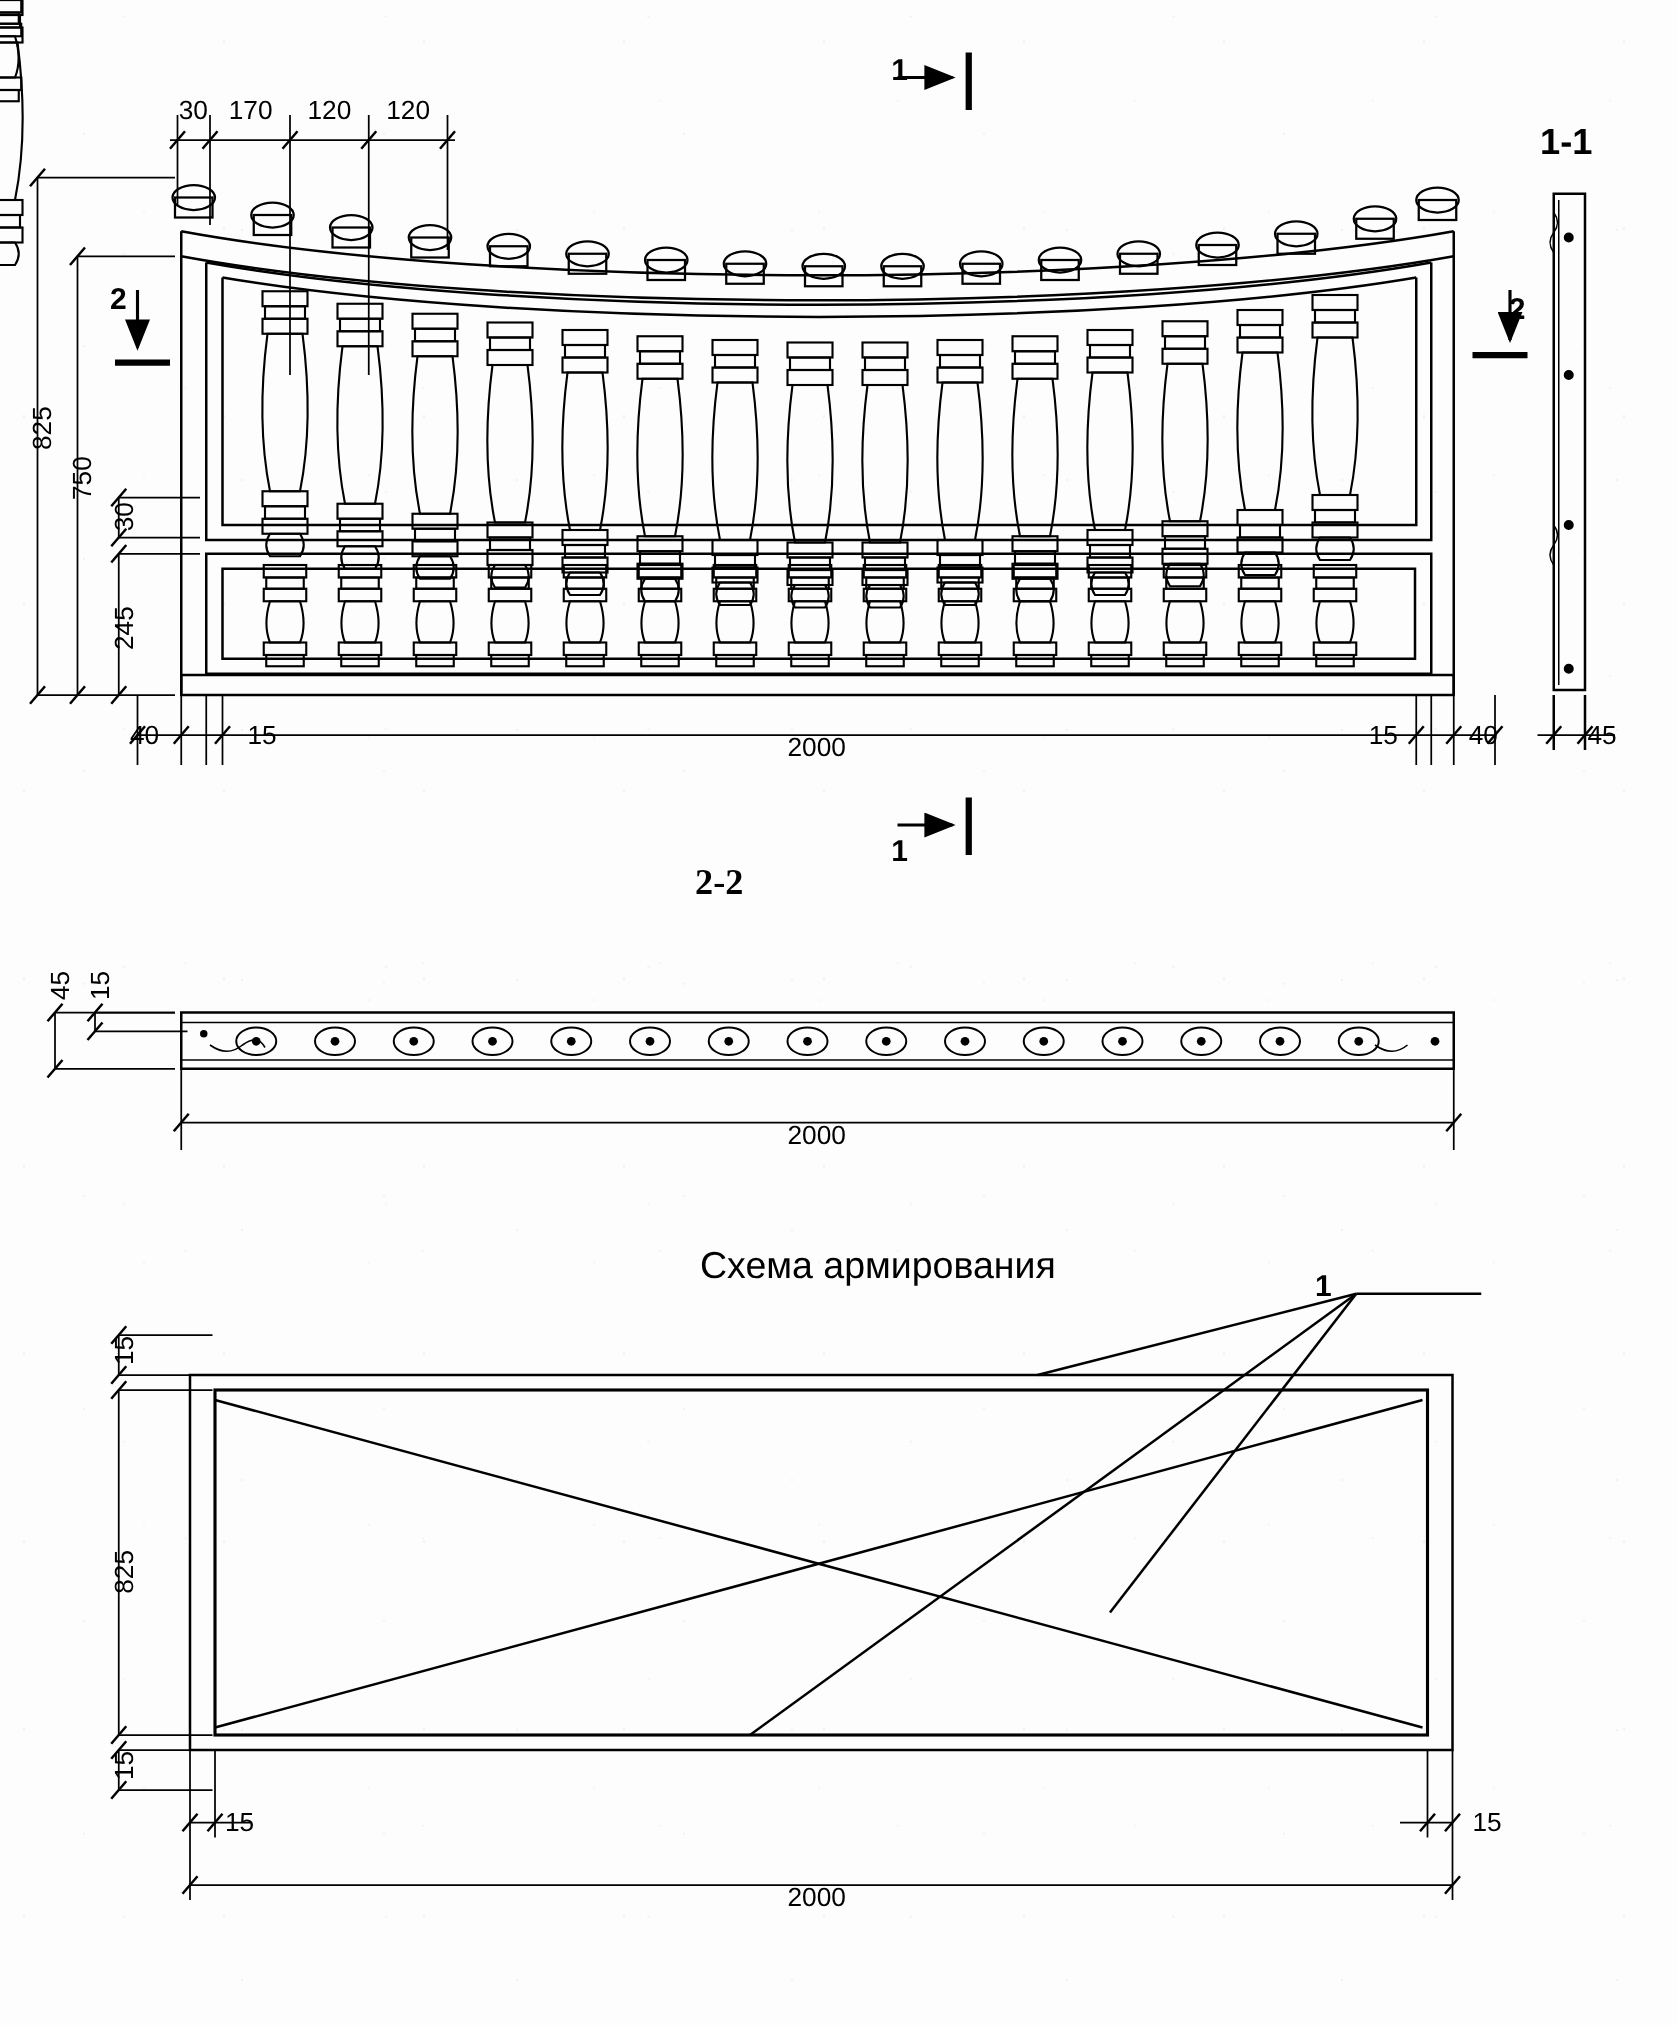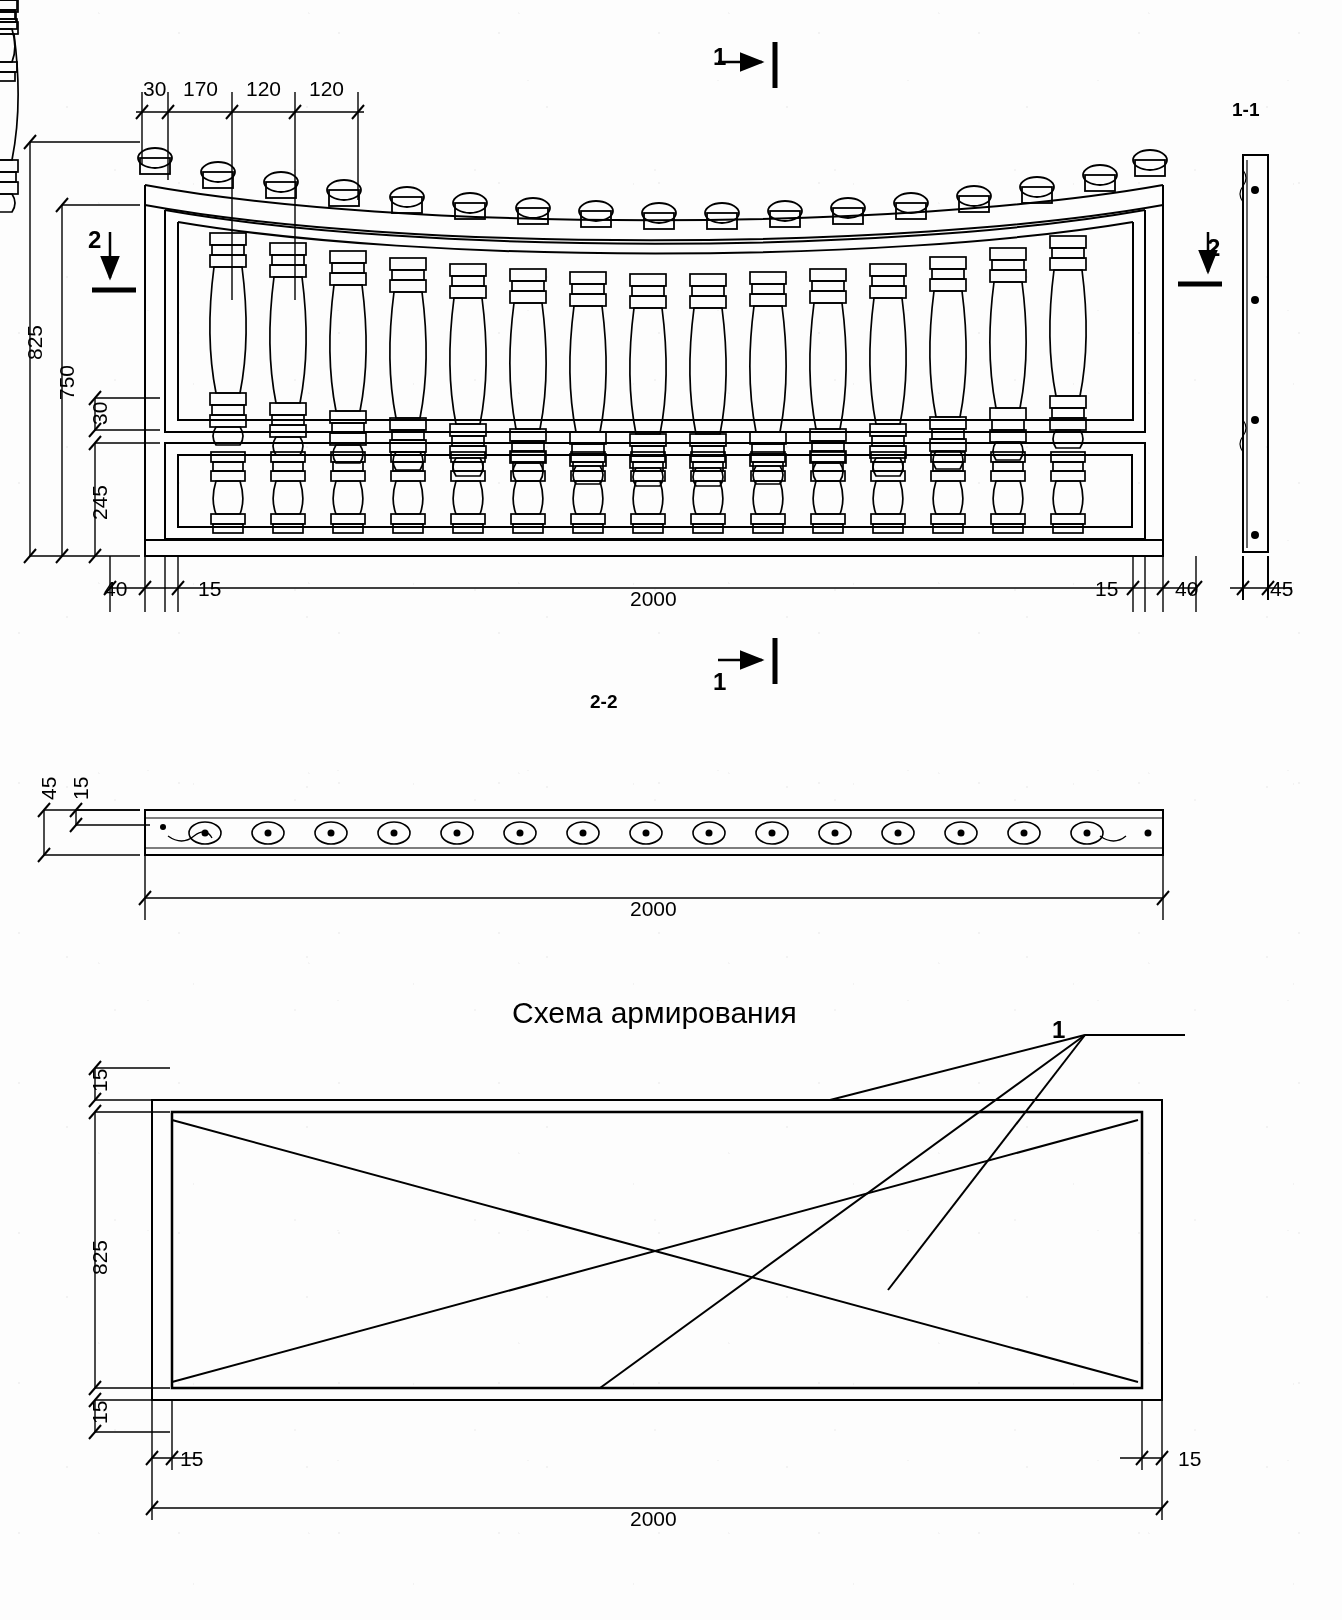--- a/index.html
+++ b/index.html
@@ -42,25 +42,26 @@
   }
   .lbl {
     position: absolute;
     font-family: "Liberation Sans", sans-serif;
     font-size: 21px;
     color: #000;
     white-space: nowrap;
     line-height: 1;
   }
   .lbl.big {
-    font-size: 19px;
+    font-size: 29px;
     font-weight: bold;
   }
   .lbl.title {
     font-size: 30px;
+    margin-left: 48px;
   }
   .lbl.vert {
     transform: rotate(-90deg);
     transform-origin: left top;
   }
   .lbl.mark {
     font-size: 24px;
     font-weight: bold;
   }
 </style>
@@ -431,21 +432,21 @@
 
     </g>
   </svg>
 
   <div class="lbl mark" style="left:713px; top:45px;">1</div>
   <div class="lbl mark" style="left:713px; top:670px;">1</div>
   <div class="lbl mark" style="left:88px; top:228px;">2</div>
   <div class="lbl mark" style="left:1207px; top:236px;">2</div>
 
   <div class="lbl big" style="left:1232px; top:100px;">1-1</div>
-  <div class="lbl big" style="left:590px; top:692px;">2-2</div>
+  <div class="lbl big" style="left:556px; top:692px;font-family:Liberation Serif, serif;">2-2</div>
 
   <div class="lbl" style="left:143px; top:78px;">30</div>
   <div class="lbl" style="left:183px; top:78px;">170</div>
   <div class="lbl" style="left:246px; top:78px;">120</div>
   <div class="lbl" style="left:309px; top:78px;">120</div>
 
   <div class="lbl vert" style="left:24px; top:360px;">825</div>
   <div class="lbl vert" style="left:56px; top:400px;">750</div>
   <div class="lbl vert" style="left:89px; top:425px;">30</div>
   <div class="lbl vert" style="left:89px; top:520px;">245</div>

